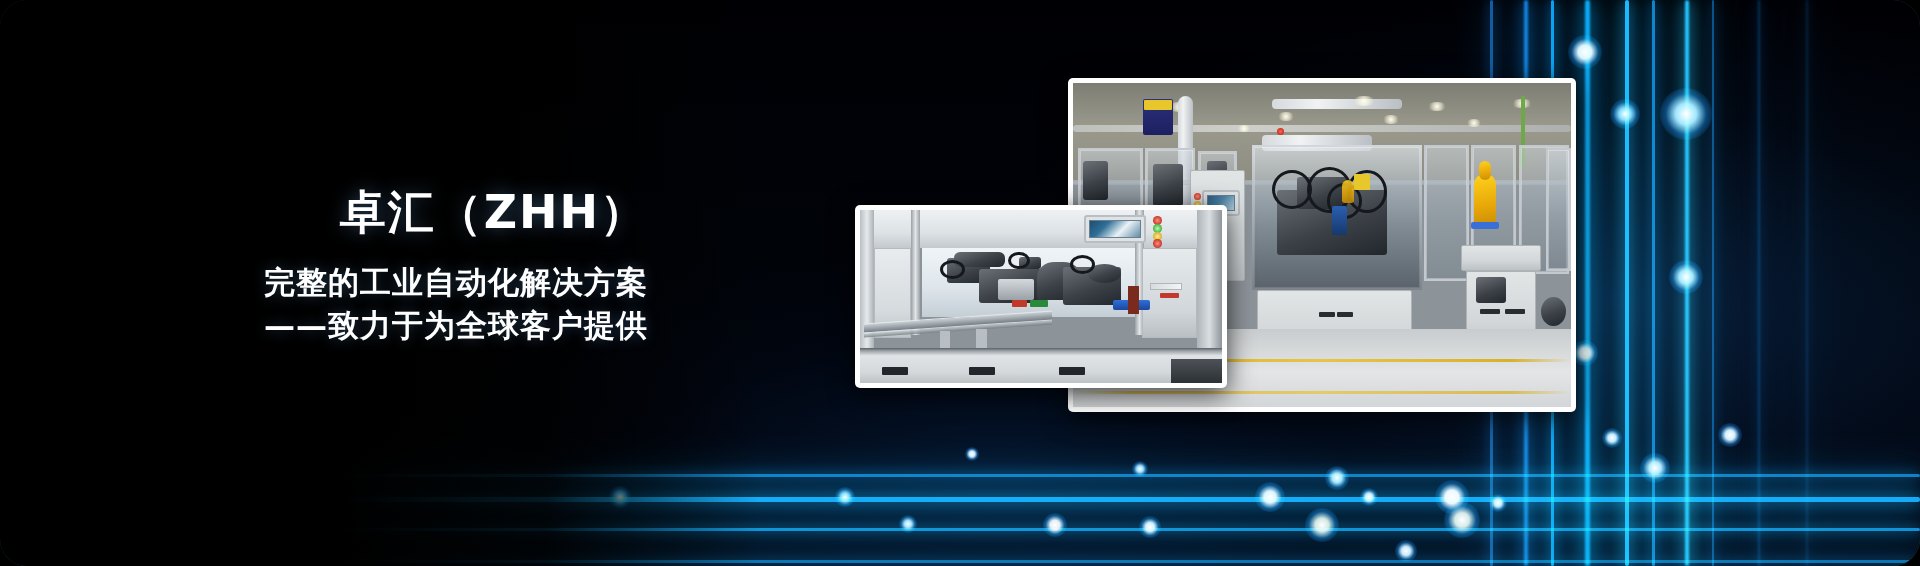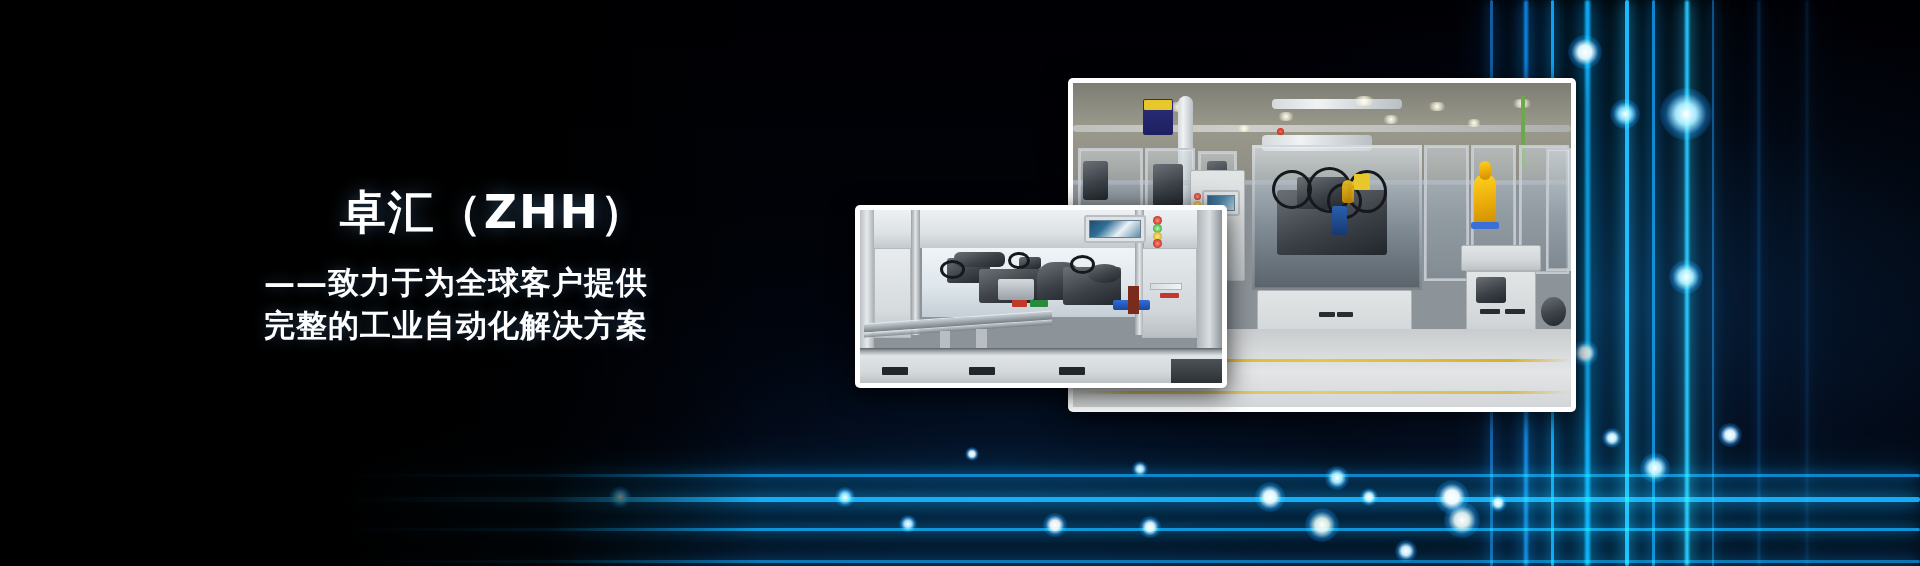--- a/index.html
+++ b/index.html
@@ -5,20 +5,21 @@
   * { margin:0; padding:0; box-sizing:border-box; }
   html,body { background:#000; }
   body { font-family:"DejaVu Sans","Liberation Sans",sans-serif; }
 
   #banner {
     position:relative;
     width:1920px;
     height:566px;
     overflow:hidden;
     background:#14532d;
+    border-radius:27px;
   }
 
   
   .bg-base {
     position:absolute; inset:0;
     background:
       radial-gradient(ellipse 900px 420px at 1620px 300px, rgba(12,48,92,0.55) 0%, rgba(6,22,46,0.25) 45%, rgba(0,0,4,0) 72%),
       radial-gradient(ellipse 700px 300px at 1000px 470px, rgba(8,40,80,0.40) 0%, rgba(2,12,30,0.15) 50%, rgba(0,0,4,0) 78%),
       linear-gradient(180deg,#000004 0%, #000308 45%, #01050f 72%, #020a18 100%);
   }
@@ -363,19 +364,19 @@
         <div class="hndl" style="position:absolute;left:55%;top:91%;width:26px;height:8px;background:#23262a;border-radius:1px;"></div>
         <div style="position:absolute;left:86%;top:86%;width:14%;height:14%;
              background:linear-gradient(180deg,#4c5257,#2c3135);"></div>
       </div>
     </div>
   </div>
 
   <div class="text-wrap">
     <div class="title">卓汇（ZHH）</div>
     <div class="sub">
+      <div>完整的工业自动化解决方案</div>
       <div>——致力于为全球客户提供</div>
-      <div>完整的工业自动化解决方案</div>
     </div>
   </div>
 
 <div class="bg-left-fade" style="z-index: 3;"></div>
   </div>
 
 </body></html>

